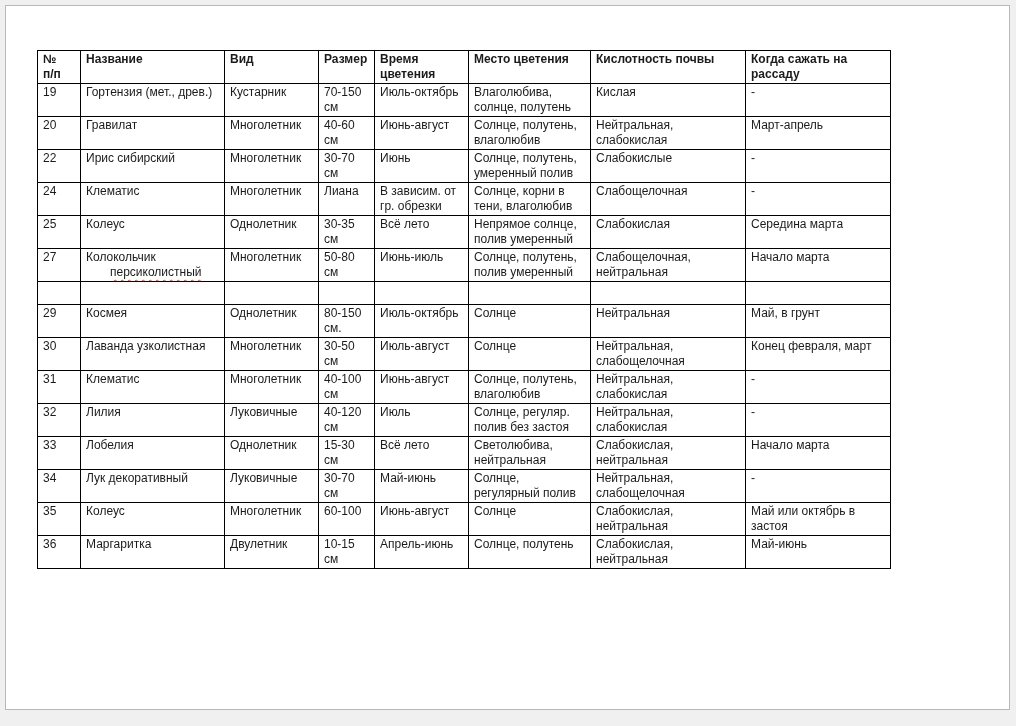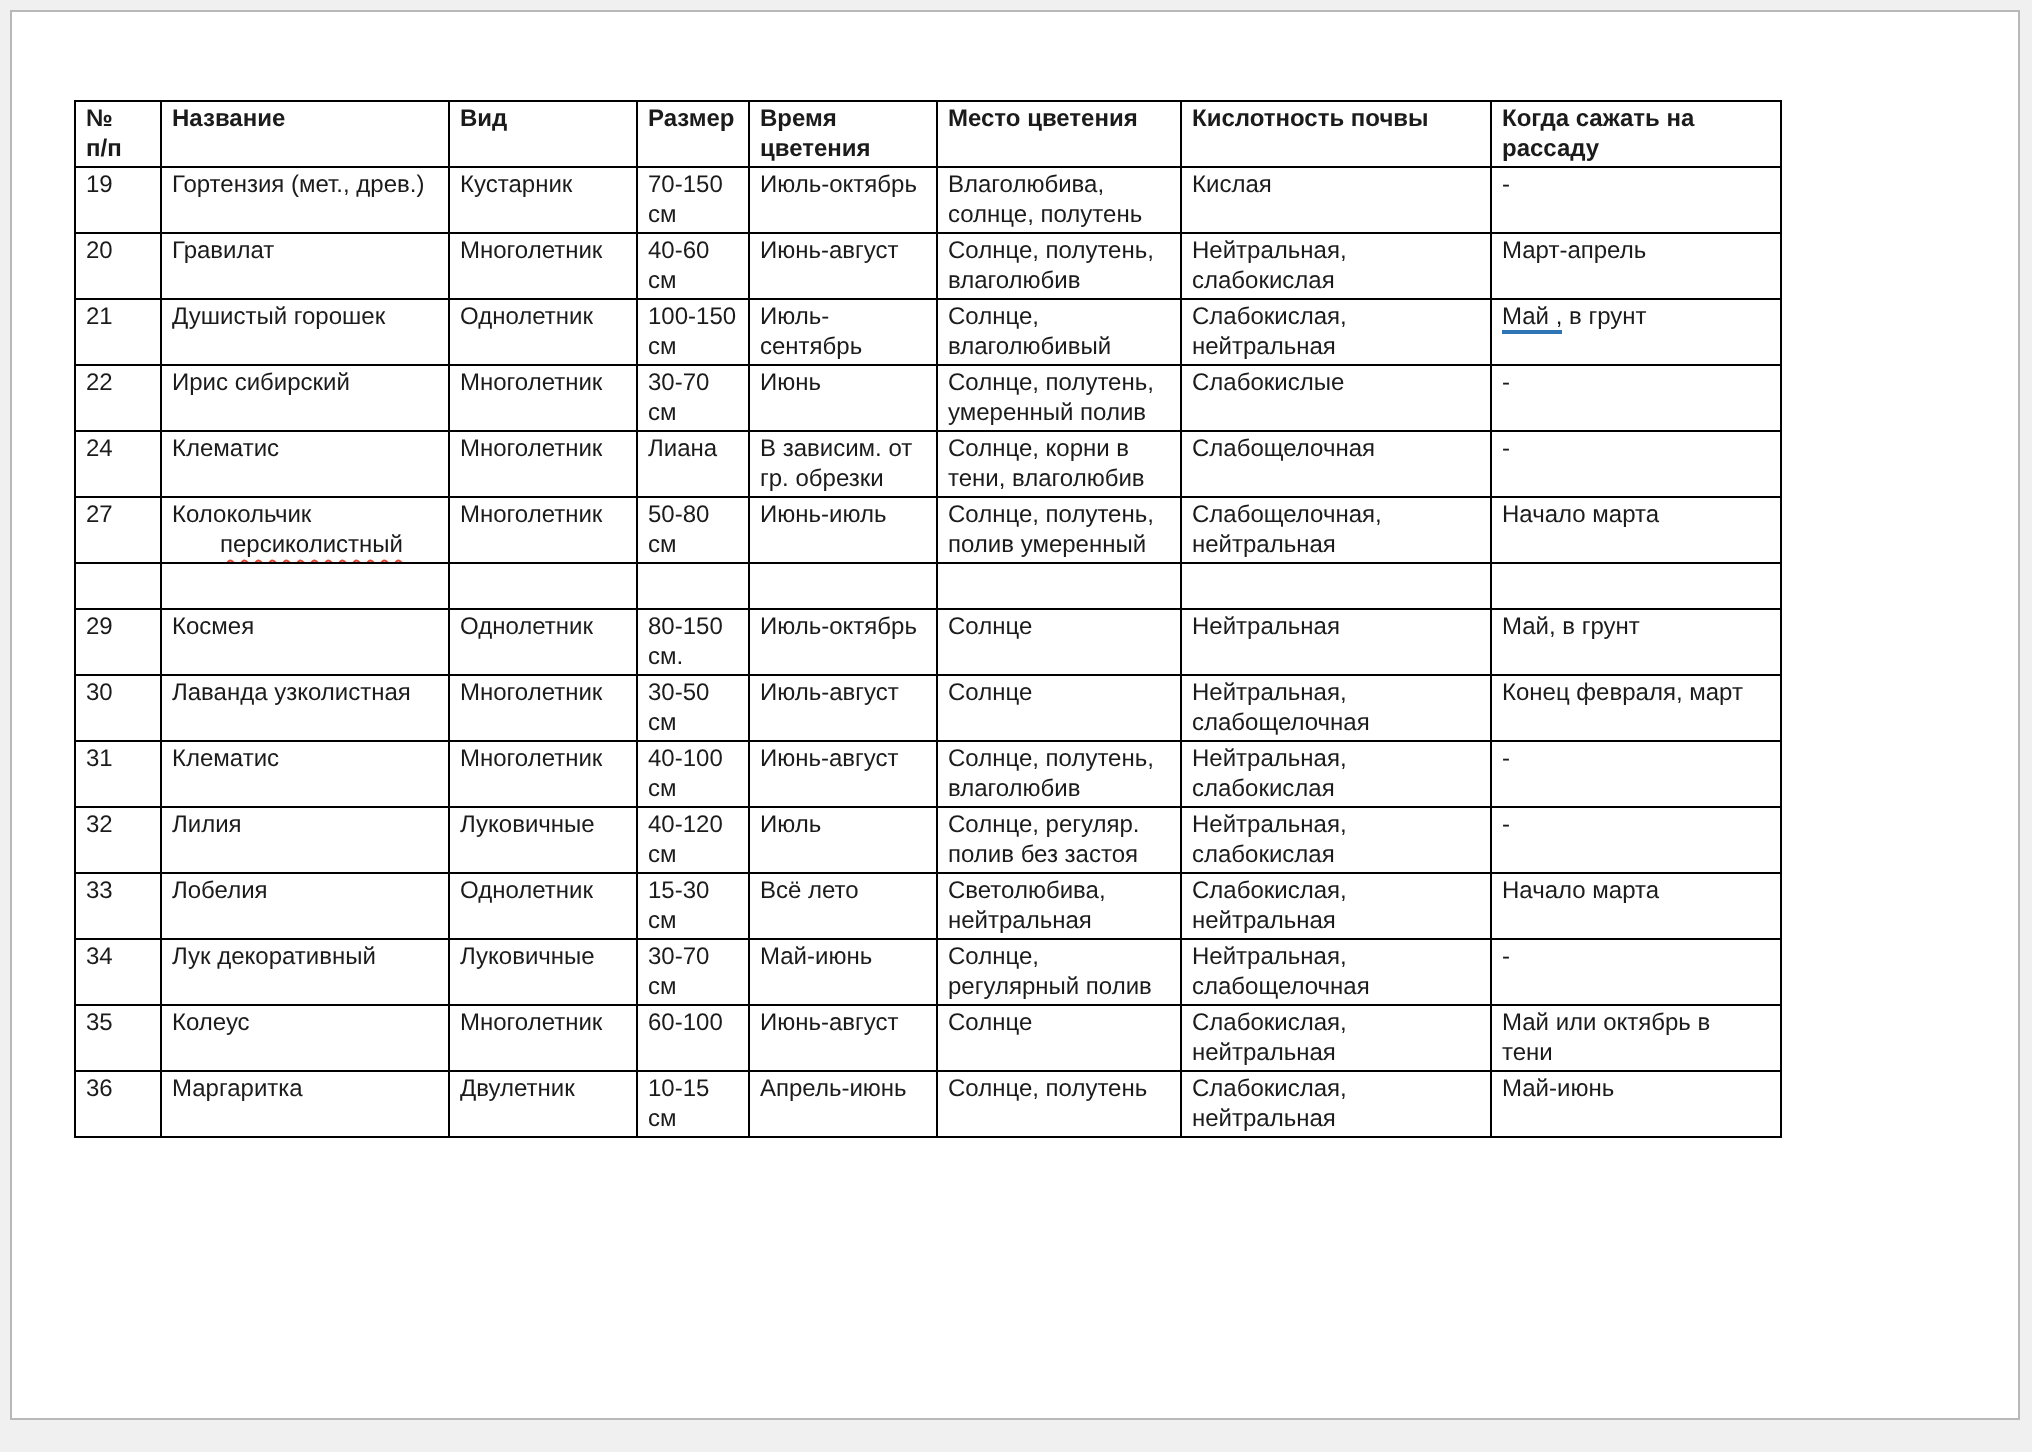--- a/index.html
+++ b/index.html
@@ -103,34 +103,20 @@
           <td>40-60
 см</td>
           <td>Июнь-август</td>
           <td>Солнце, полутень,
 влаголюбив</td>
           <td>Нейтральная,
 слабокислая</td>
           <td>Март-апрель</td>
         </tr>
         <tr>
-          <td>21</td>
-          <td>Душистый горошек</td>
-          <td>Однолетник</td>
-          <td>100-150
-см</td>
-          <td>Июль-
-сентябрь</td>
-          <td>Солнце,
-влаголюбивый</td>
-          <td>Слабокислая,
-нейтральная</td>
-          <td><span class="grammar-underline">Май ,</span> в грунт</td>
-        </tr>
-        <tr>
           <td>22</td>
           <td>Ирис сибирский</td>
           <td>Многолетник</td>
           <td>30-70
 см</td>
           <td>Июнь</td>
           <td>Солнце, полутень,
 умеренный полив</td>
           <td>Слабокислые</td>
           <td>-</td>
@@ -139,20 +125,32 @@
           <td>24</td>
           <td>Клематис</td>
           <td>Многолетник</td>
           <td>Лиана</td>
           <td>В зависим. от
 гр. обрезки</td>
           <td>Солнце, корни в
 тени, влаголюбив</td>
           <td>Слабощелочная</td>
           <td>-</td>
+        </tr>
+        <tr>
+          <td>25</td>
+          <td>Колеус</td>
+          <td>Однолетник</td>
+          <td>30-35
+см</td>
+          <td>Всё лето</td>
+          <td>Непрямое солнце,
+полив умеренный</td>
+          <td>Слабокислая</td>
+          <td>Середина марта</td>
         </tr>
         <tr>
           <td>27</td>
           <td>Колокольчик
 <span class="spell-error">персиколистный</span></td>
           <td>Многолетник</td>
           <td>50-80
 см</td>
           <td>Июнь-июль</td>
           <td>Солнце, полутень,
@@ -249,21 +247,21 @@
         <tr>
           <td>35</td>
           <td>Колеус</td>
           <td>Многолетник</td>
           <td>60-100</td>
           <td>Июнь-август</td>
           <td>Солнце</td>
           <td>Слабокислая,
 нейтральная</td>
           <td>Май или октябрь в
-тени</td>
+застоя</td>
         </tr>
         <tr>
           <td>36</td>
           <td>Маргаритка</td>
           <td>Двулетник</td>
           <td>10-15
 см</td>
           <td>Апрель-июнь</td>
           <td>Солнце, полутень</td>
           <td>Слабокислая,

